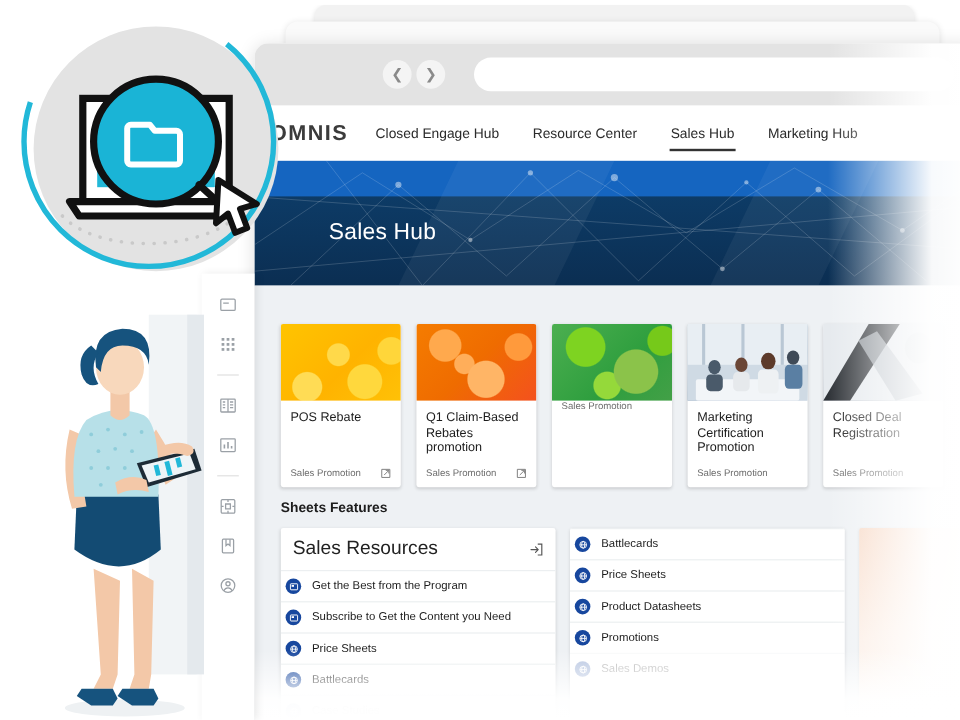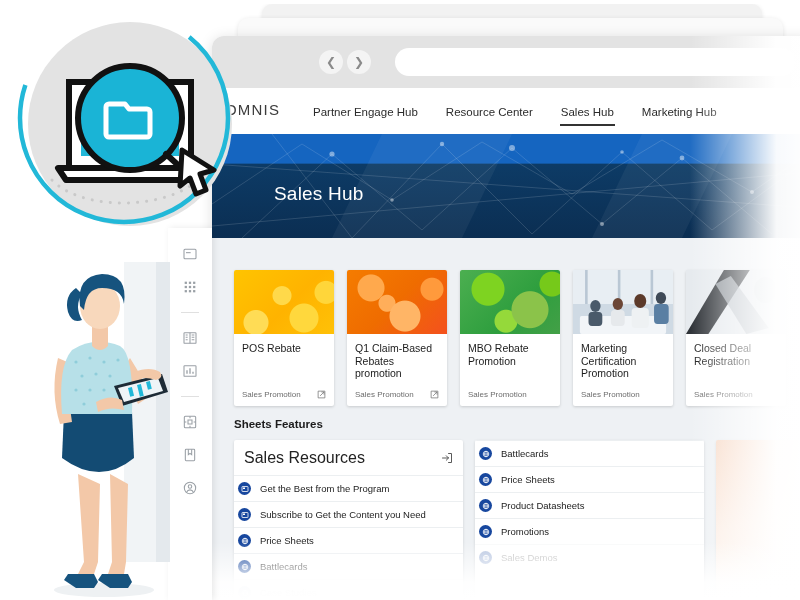--- a/index.html
+++ b/index.html
@@ -47,21 +47,21 @@
     background:#ffffff; border-radius:14px;
   }
 
   
   .navrow {
     position:absolute; left:0; top:52px; width:100%; height:46px;
     background:#ffffff;
   }
   .logo {
     position:absolute; left:13px; top:13px;
-    font-size:15px; letter-spacing:1.2px; font-weight:400; color:#3b3b3b;
+    font-size:18px; letter-spacing:1.2px; font-weight:700; color:#3b3b3b;
     font-family:"Liberation Sans", sans-serif;
   }
   .navtabs { position:absolute; left:100px; top:0; height:46px; display:flex; align-items:center; gap:26px; }
   .navtab {
     font-size:11.5px; color:#2b2b2b; position:relative; padding:14px 1px 13px;
     white-space:nowrap; cursor:default;
   }
   .navtab.active::after {
     content:""; position:absolute; left:0; right:0; bottom:5px; height:2px; background:#333;
   }
@@ -201,21 +201,21 @@
 
     <div class="chrome">
       <div class="nav-btn nav-back">❮</div>
       <div class="nav-btn nav-fwd">❯</div>
       <div class="omnibox"></div>
     </div>
 
     <div class="navrow">
       <div class="logo">OMNIS</div>
       <div class="navtabs">
-        <div class="navtab">Partner Engage Hub</div>
+        <div class="navtab">Closed Engage Hub</div>
         <div class="navtab">Resource Center</div>
         <div class="navtab active">Sales Hub</div>
         <div class="navtab">Marketing Hub</div>
       </div>
     </div>
 
     <div class="hero">
       <svg viewBox="0 0 598 104" preserveAspectRatio="none">
         <g stroke="rgba(255,255,255,.20)" stroke-width="0.7" fill="none">
           <path d="M30 104 L120 20 L210 96 L300 14 L390 90 L470 24 L560 100"></path>
@@ -269,23 +269,20 @@
             <span>Sales Promotion</span>
             <svg class="ext-ico" viewBox="0 0 16 16" fill="none" stroke="#7a7a7a" stroke-width="1.4">
               <path d="M2 2h12v12H2z"></path>
                 <path d="M6 10l6-6M8.5 3.5H12.5V7.5" stroke-linecap="round"></path>
             </svg>
           </div>
         </div>
 
         <div class="card">
           <div class="card-img img-mbo"></div>
-          <div class="card-body">
-              <div class="card-title">MBO Rebate Promotion</div>
-            </div>
           <div class="card-foot">
             <span>Sales Promotion</span>
           </div>
         </div>
 
         <div class="card">
           <div class="card-img img-tech">
             <svg viewBox="0 0 116 64" preserveAspectRatio="none" style="width:100%;height:100%">
               <rect width="116" height="64" fill="#cfdae4"></rect>
               <rect x="0" y="0" width="116" height="34" fill="#e8eef3"></rect>

